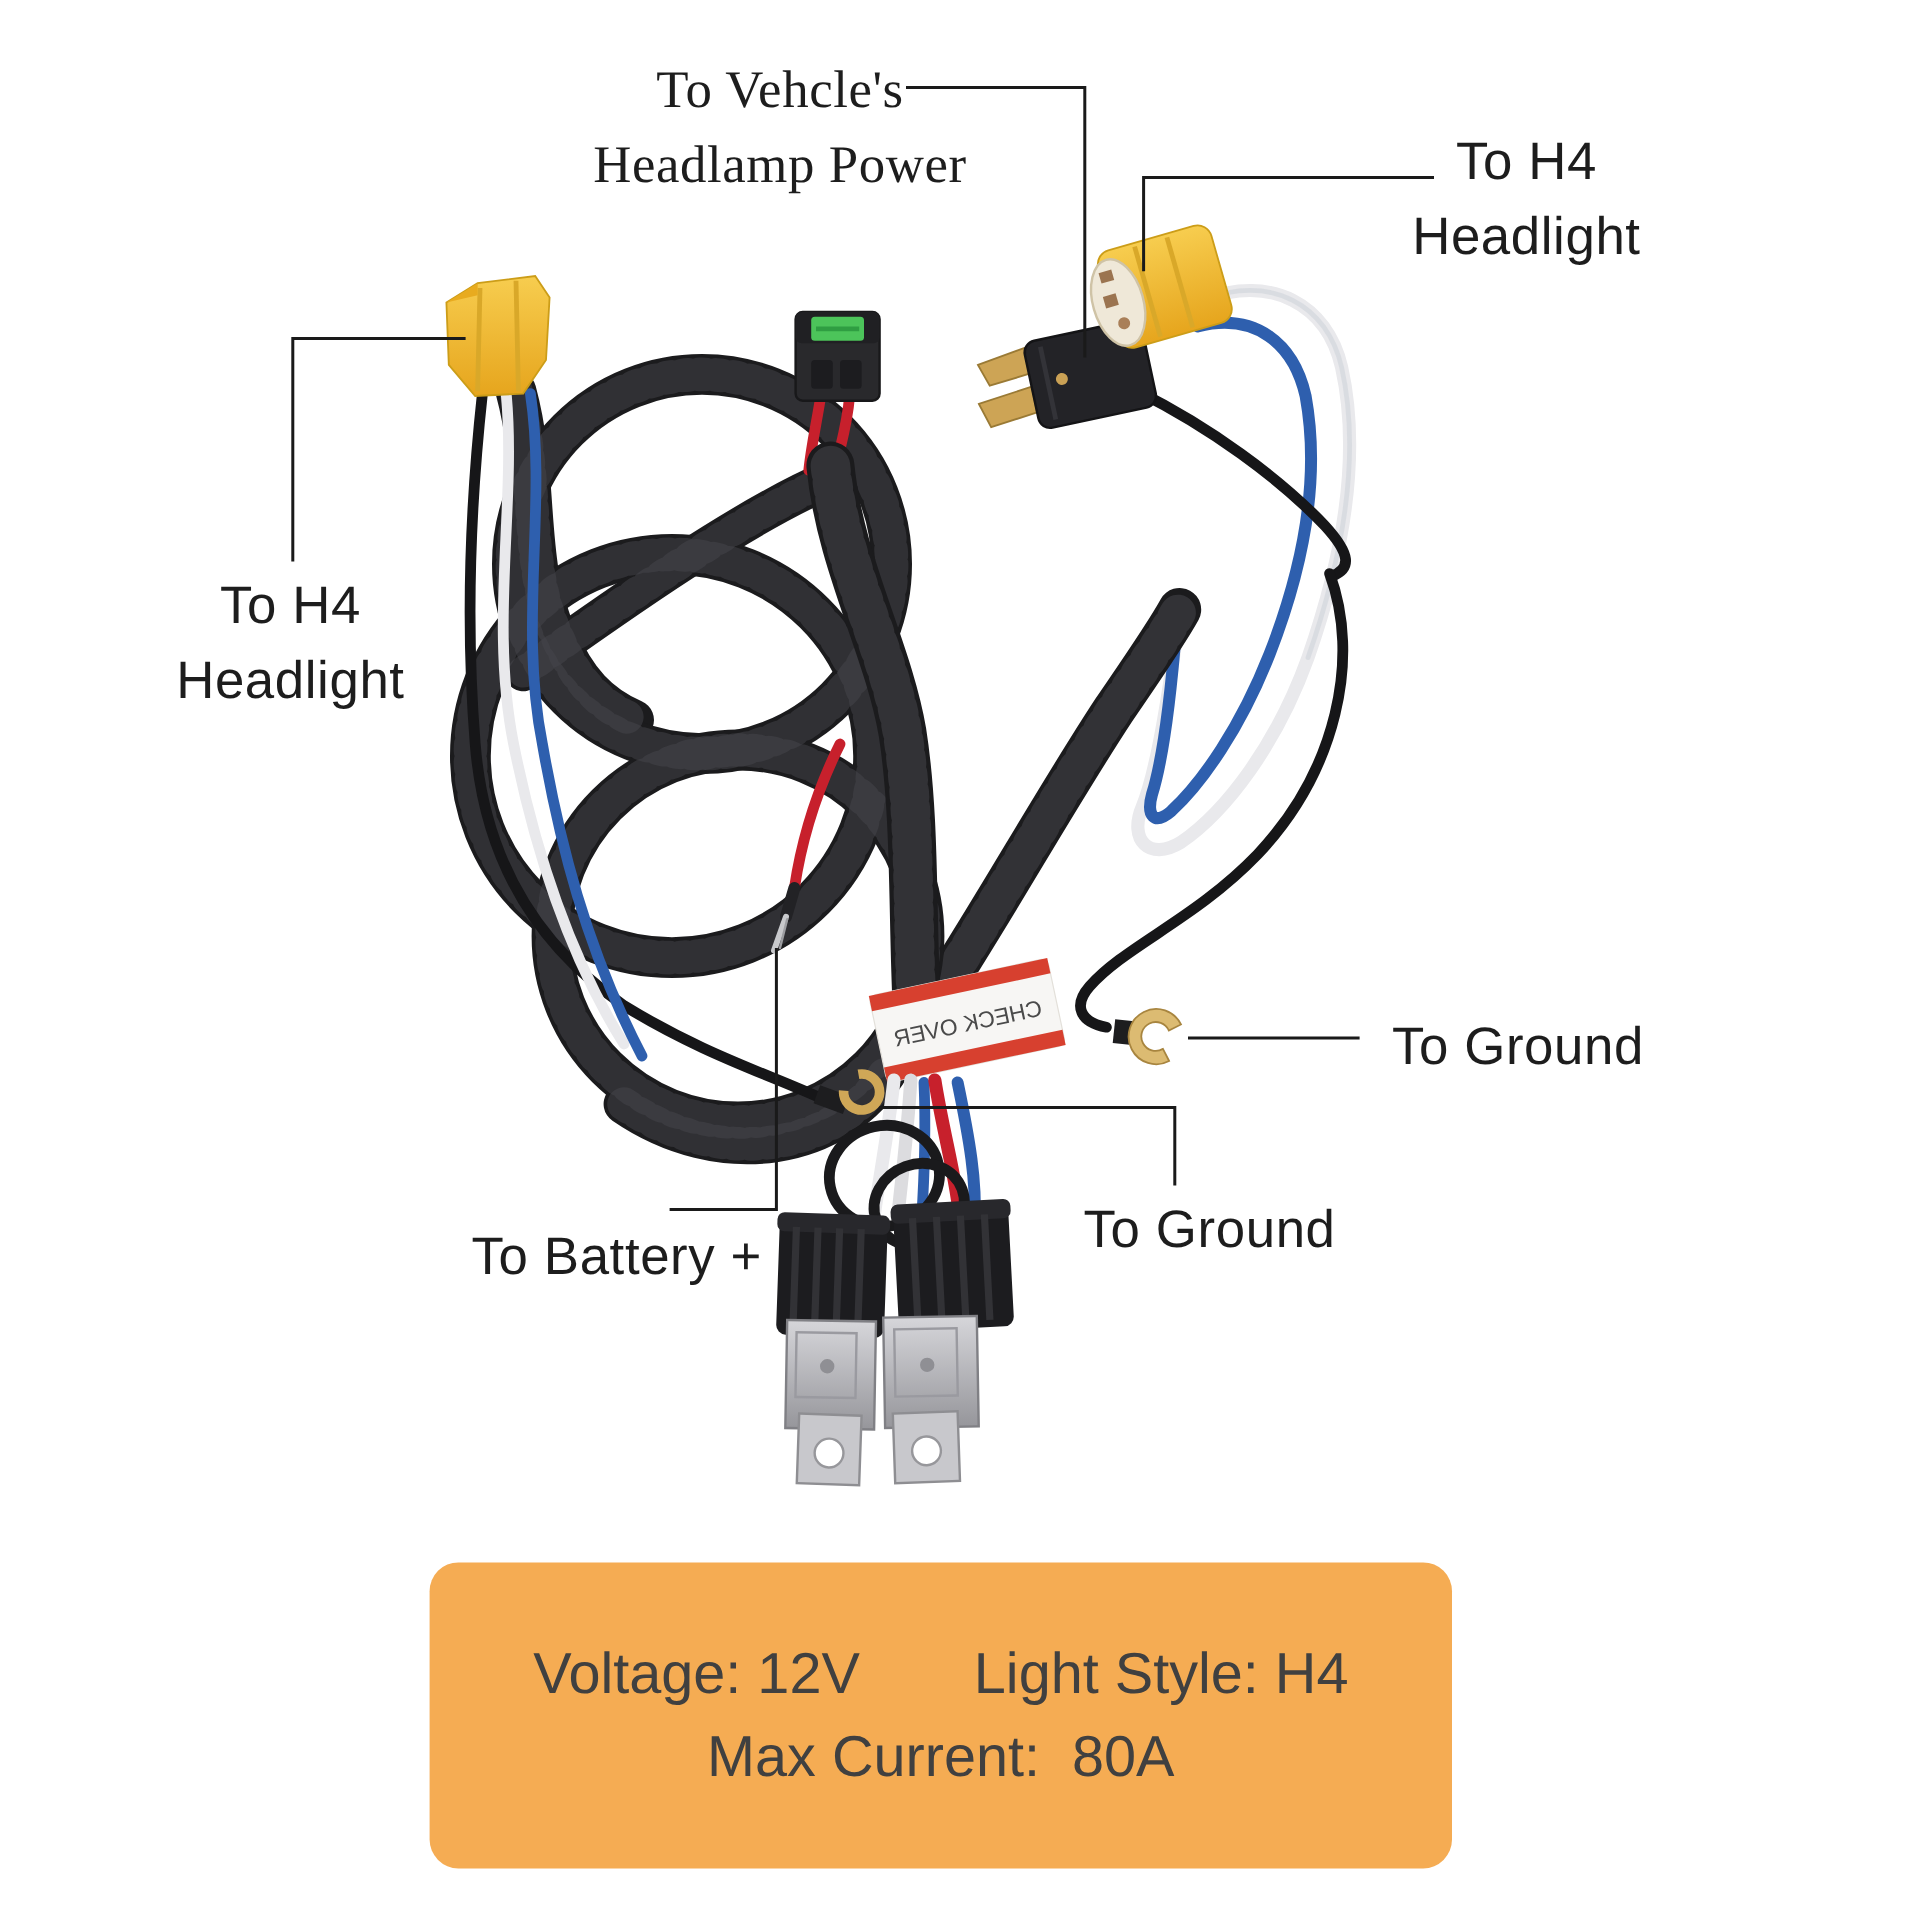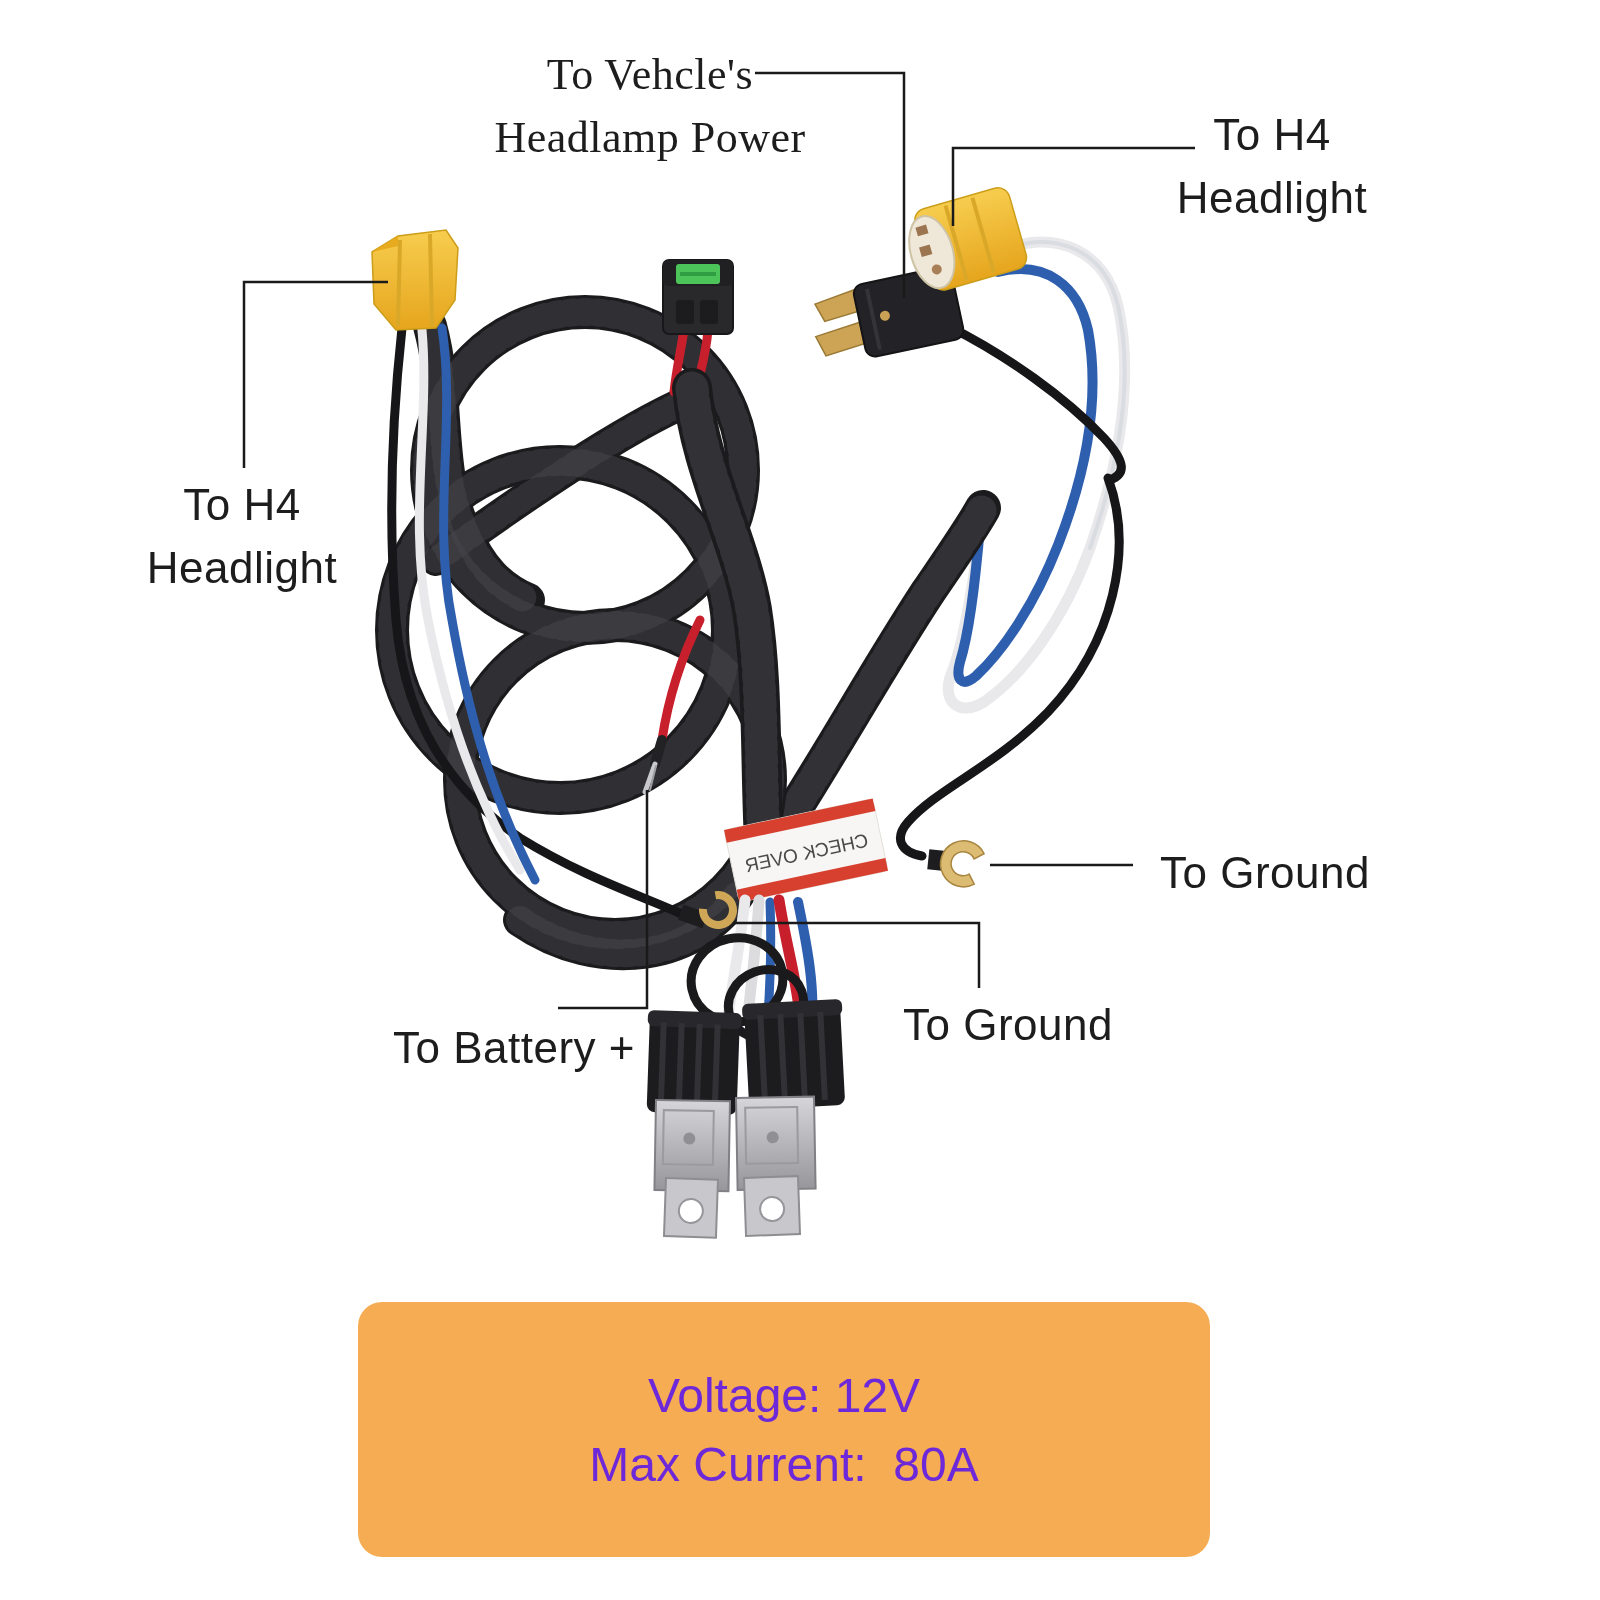--- a/index.html
+++ b/index.html
@@ -4,21 +4,21 @@
 <style>
   html,body{margin:0;padding:0;background:#ffffff;}
   .stage{position:relative;width:1600px;height:1600px;background:#ffffff;overflow:hidden;
          font-family:"Liberation Sans", sans-serif;}
   .photo-svg{position:absolute;left:0;top:0;}
   .lbl{position:absolute;color:#1d1d1d;font-size:44px;line-height:63px;letter-spacing:.5px;
        font-weight:400;white-space:nowrap;}
   .lbl.center{text-align:center;}
   .spec-box{position:absolute;left:358px;top:1302px;width:852px;height:255px;border-radius:24px;
             background:#F5AC53;display:flex;flex-direction:column;justify-content:center;
-            align-items:center;row-gap:14px;color:#6d28d9;font-size:48px;}
+            align-items:center;row-gap:14px;color:#404040;font-size:48px;}
   .spec-row{display:flex;justify-content:center;column-gap:95px;white-space:pre;}
 </style>
 </head>
 <body>
 
 <div class="stage">
 
   <svg class="photo-svg" width="1600" height="1600" viewBox="0 0 1600 1600">
     <defs>
       <linearGradient id="gradYellow" x1="0" y1="0" x2="0" y2="1">
@@ -199,19 +199,20 @@
 
   <div class="lbl" style="left:1160px;top:841px;">To Ground</div>
 
   <div class="lbl center" style="left:858px;top:993px;width:300px;">To Ground</div>
 
   <div class="lbl" style="left:393px;top:1016px;">To Battery +</div>
 
   <div class="spec-box">
     <div class="spec-row">
       <span>Voltage: 12V</span>
+      <span>Light Style: H4</span>
     </div>
     <div class="spec-row">
       <span>Max Current:  80A</span>
     </div>
   </div>
 
 </div>
 
 </body></html>

